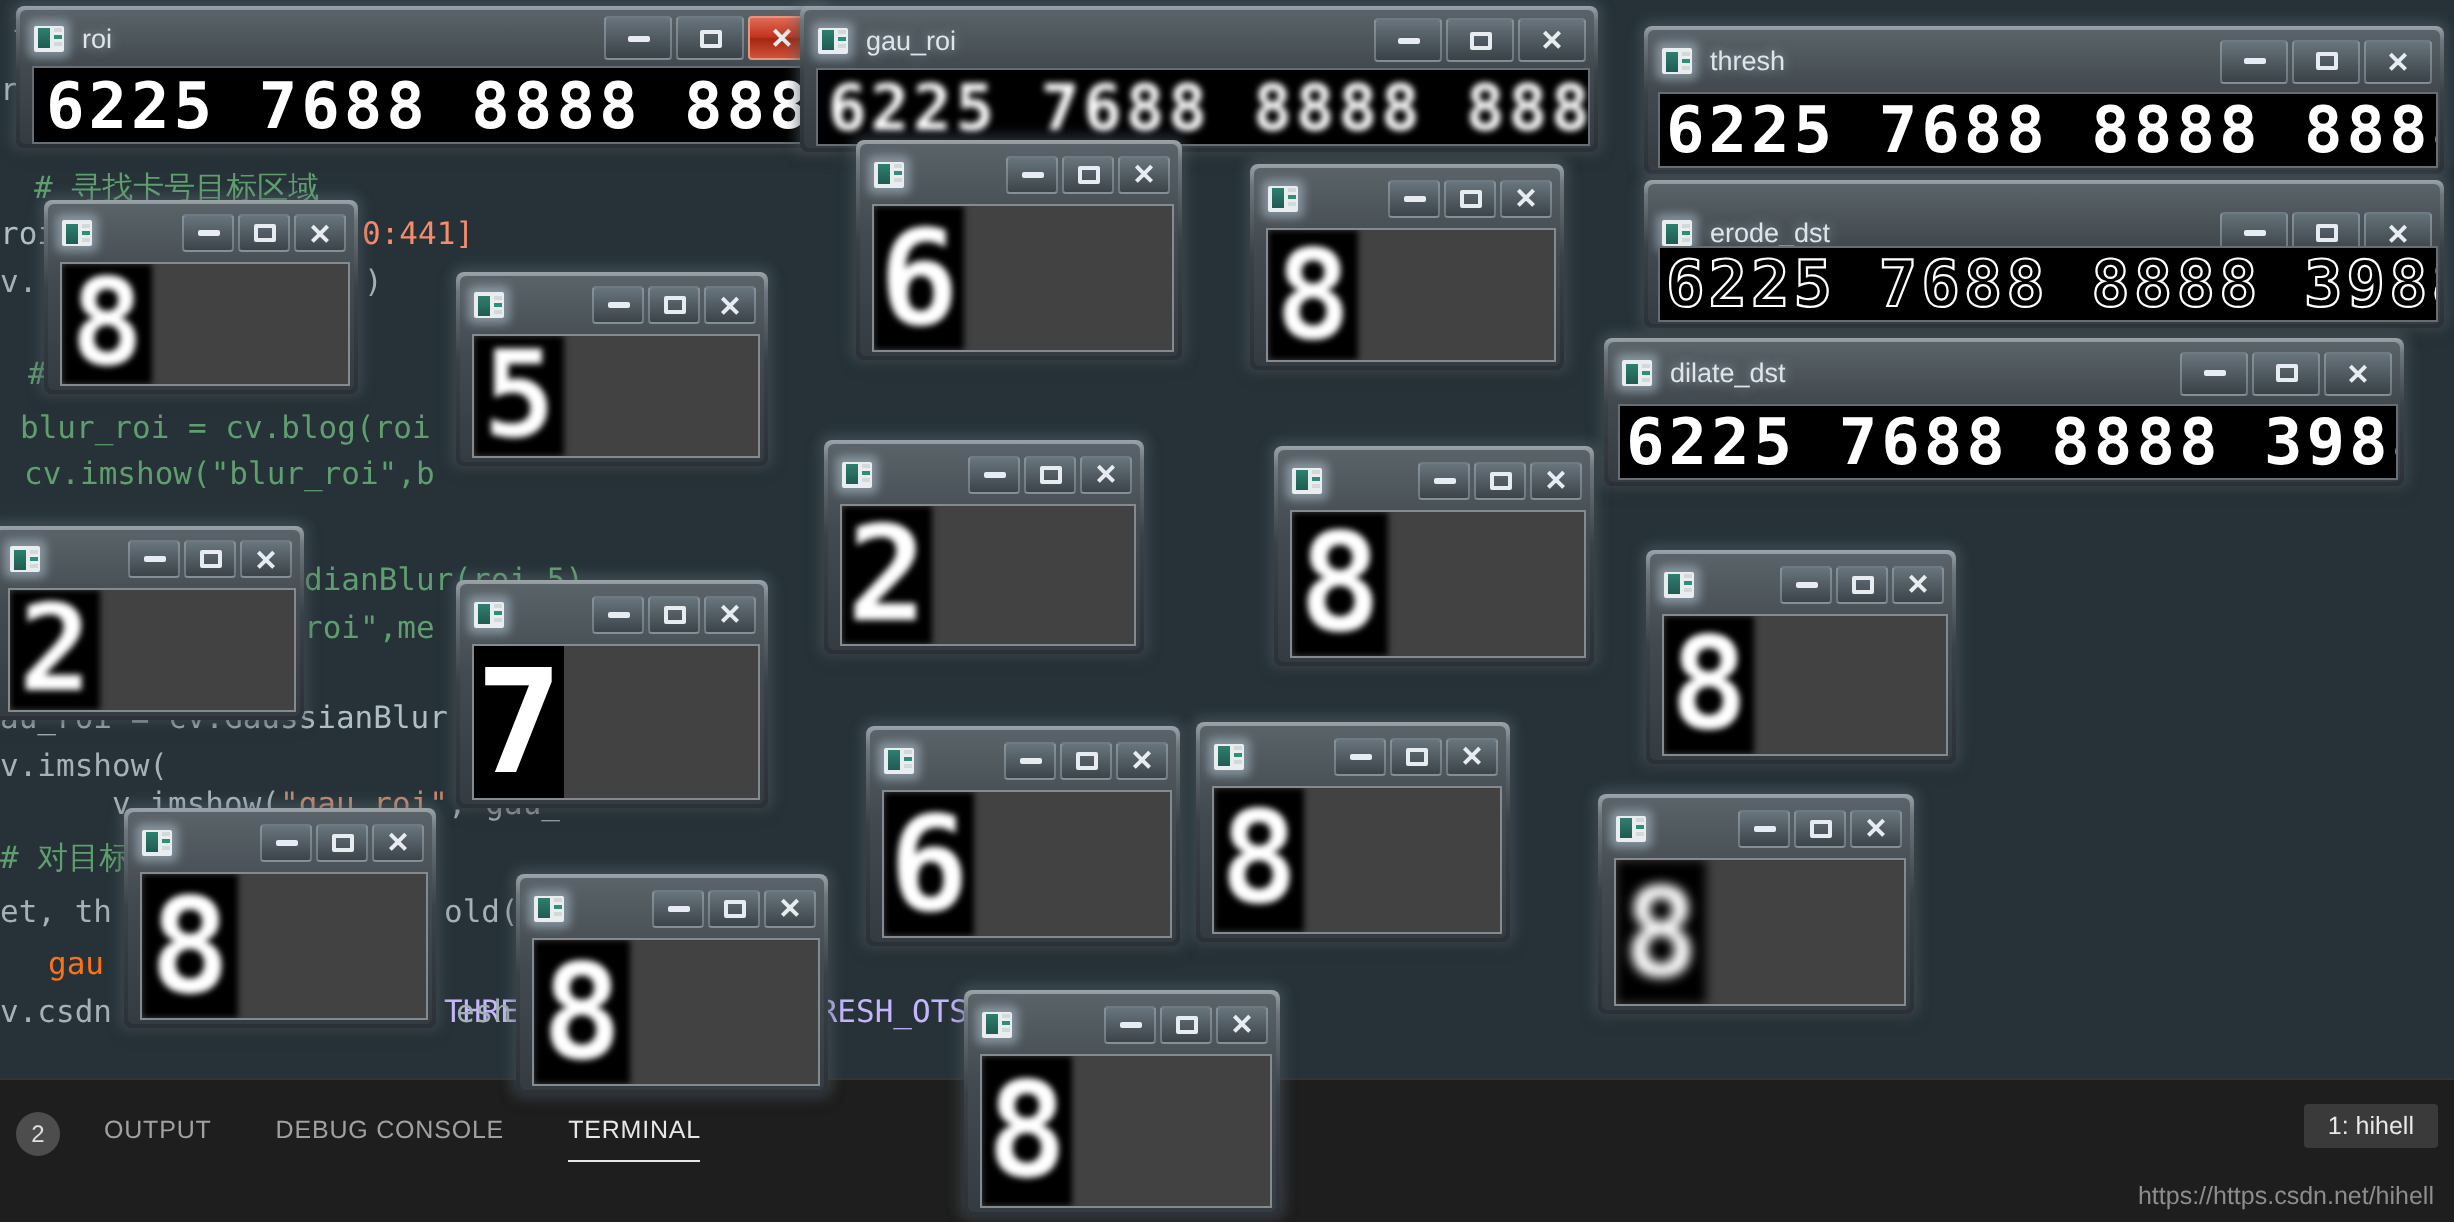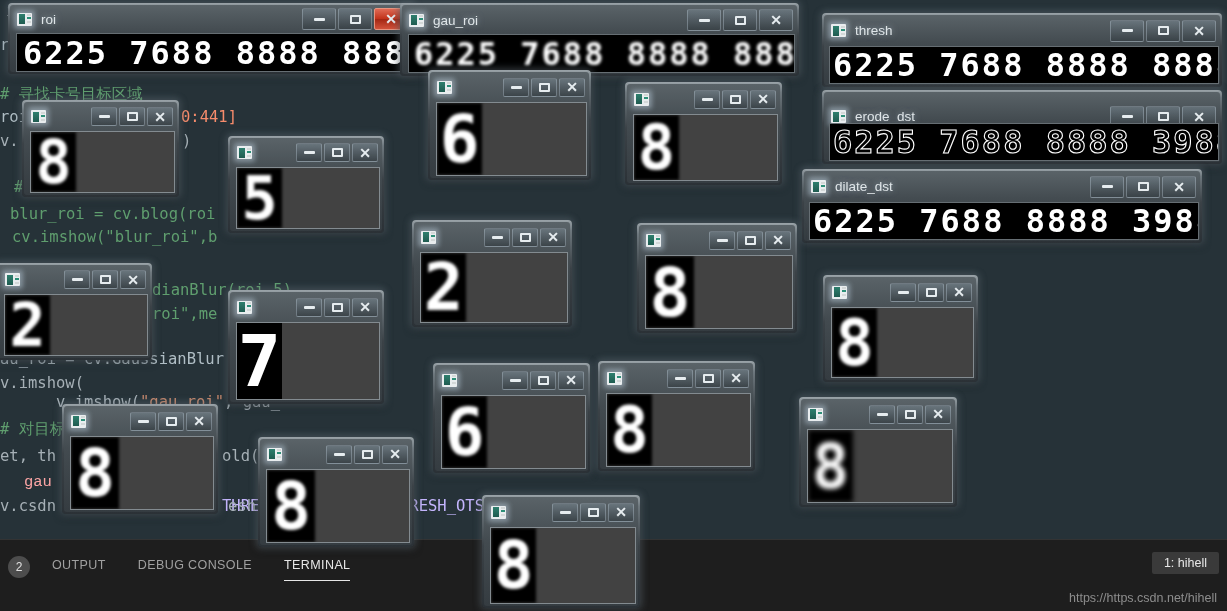--- a/index.html
+++ b/index.html
@@ -20,21 +20,21 @@
   .codeline{
     position:absolute;
     font-family:"DejaVu Sans Mono","Liberation Mono",monospace;
     font-size:15.5px;
     line-height:19px;
     white-space:pre;
     letter-spacing:0px;
   }
   .c-comment{color:#5f9e6e;}
   .c-var{color:#b0bec5;}
-  .c-fn{color:#fca5a5;font-family:Liberation Mono, monospace;}
+  .c-fn{color:#f97316;}
   .c-str{color:#c3866b;}
   .c-num{color:#f78c6c;}
   .c-plain{color:#a6b0b6;}
   .c-const{color:#c4b5fd;margin-top:24px;}
 
   
   #panel{
     position:absolute;left:0;right:0;bottom:0;height:71px;
     background:#1e1e1e;
     border-top:1px solid #333;
@@ -167,21 +167,21 @@
 </head>
 <body>
 
 <div id="vscode">
 
   <div id="editor">
 
     <div id="code-host">
         <div class="codeline c-plain" style="left: 6px; top: 2px;">import numpy as np</div>
         <div class="codeline c-var" style="left: 0px; top: 36px;">roi</div>
-        <div class="codeline c-comment" style="left: 0px; top: 85px;"># 寻找卡号目标区域</div>
+        <div class="codeline c-comment" style="left: 17px; top: 85px;"># 寻找卡号目标区域</div>
         <div class="codeline c-var" style="left: 0px; top: 108px;">roi</div>
         <div class="codeline c-num" style="left: 181px; top: 108px;">0:441]</div>
         <div class="codeline c-plain" style="left: 0px; top: 132px;">v.</div>
         <div class="codeline c-plain" style="left: 182px; top: 132px;">)</div>
         <div class="codeline c-comment" style="left: 14px; top: 178px;">#</div>
         <div class="codeline c-comment" style="left: 10px; top: 205px;">blur_roi = cv.blog(roi</div>
         <div class="codeline c-comment" style="left: 12px; top: 228px;">cv.imshow("blur_roi",b</div>
         <div class="codeline c-comment" style="left: 152px; top: 281px;">dianBlur(roi,5)</div>
         <div class="codeline c-comment" style="left: 152px; top: 305px;">roi",me</div>
         <div class="codeline c-var" style="left: 0px; top: 350px;">au_roi = cv.GaussianBlur</div>

